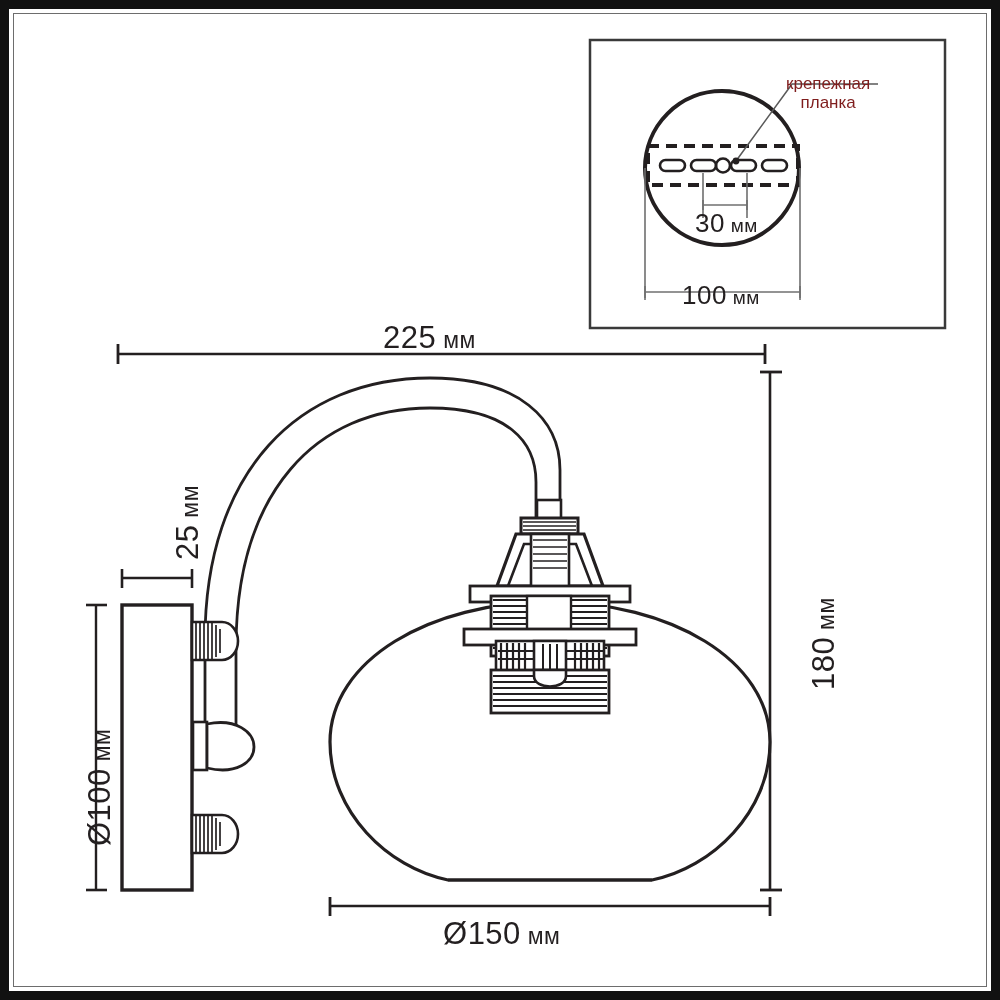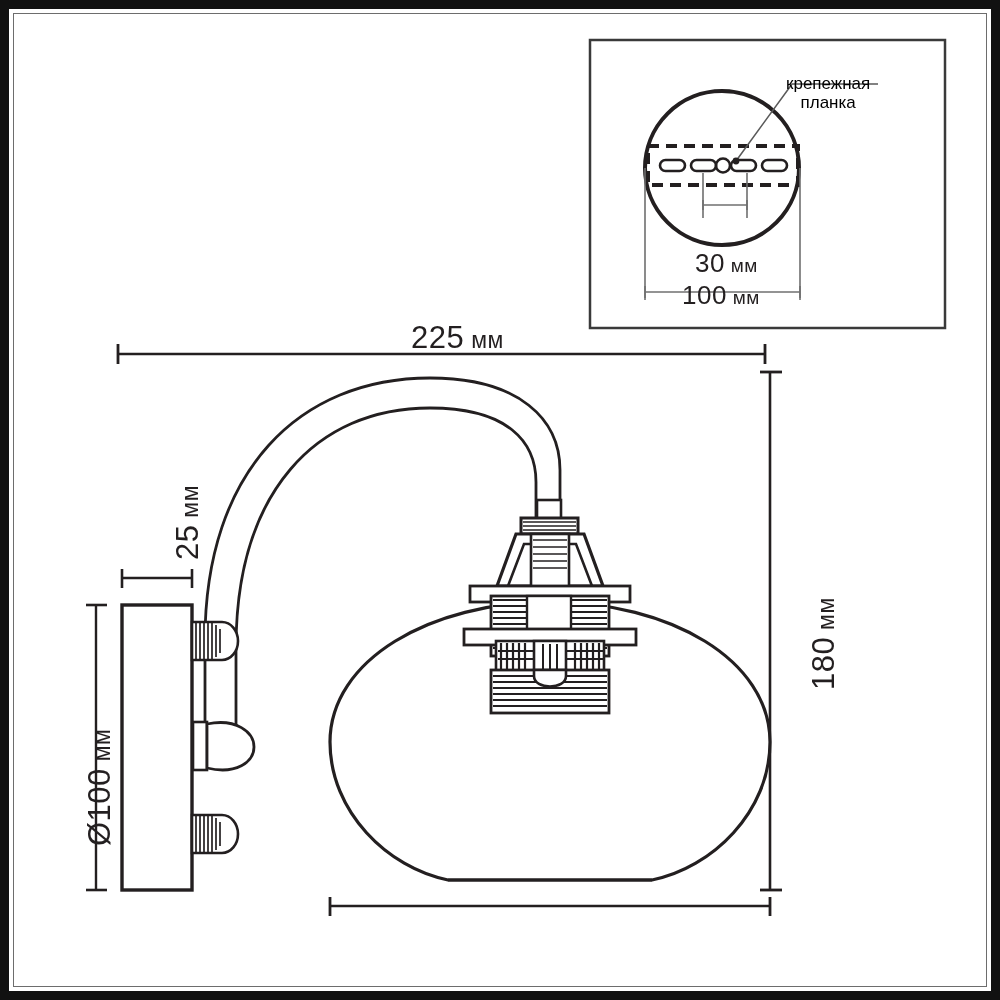--- a/index.html
+++ b/index.html
@@ -37,21 +37,21 @@
     white-space:nowrap;
     letter-spacing:0.5px;
   }
   .dimnum { font-size:31px; }
   .dimunit { font-size:23px; }
   .dimtext.small .dimnum { font-size:26px; }
   .dimtext.small .dimunit { font-size:19px; }
   .rot90 { transform-origin:0 0; }
   .callout {
     position:absolute;
-    color:#000000;
+    color:#7f1d1d;
     font-size:17px;
     line-height:19px;
     text-align:center;
     white-space:nowrap;
   }
 </style>
 </head>
 <body>
 
 <div id="sheet">
@@ -274,43 +274,46 @@
           <path d="M493 700 L607 700" stroke="#231f20" stroke-width="1.9"></path>
           <path d="M493 706 L607 706" stroke="#231f20" stroke-width="1.9"></path>
         </g>
 
         <path d="M534 670 L534 676 C 534 690, 566 690, 566 676 L566 670 Z" fill="#ffffff" stroke="#231f20" stroke-width="2.6"></path>
       </g>
 
     </svg>
   </div>
 
-  <div class="dimtext" style="left:383px; top:320px;margin-left:28px;">
+  <div class="dimtext" style="left:383px; top:320px;">
     <span class="dimnum">225</span><span class="dimunit">&nbsp;<span>мм</span></span>
   </div>
 
   <div class="dimtext rot90" style="left:806px; top:690px; transform:rotate(-90deg);">
     <span class="dimnum">180</span><span class="dimunit">&nbsp;<span>мм</span></span>
   </div>
 
   <div class="dimtext rot90" style="left:170px; top:560px; transform:rotate(-90deg);">
     <span class="dimnum">25</span><span class="dimunit">&nbsp;<span>мм</span></span>
   </div>
 
   <div class="dimtext rot90" style="left:82px; top:846px; transform:rotate(-90deg);">
     <span class="dimnum">Ø</span><span class="dimnum">100</span><span class="dimunit">&nbsp;<span>мм</span></span>
   </div>
 
+  <div class="dimtext" style="left:443px; top:916px;">
+    <span class="dimnum">Ø</span><span class="dimnum">150</span><span class="dimunit">&nbsp;<span>мм</span></span>
+  </div>
 
   <div class="callout" style="left:786px; top:74px;">
     <div>крепежная</div>
     <div>планка</div>
   </div>
 
-  <div class="dimtext small" style="left:695px; top:208px;margin-top:40px;">
+  <div class="dimtext small" style="left:695px; top:208px;">
     <span class="dimnum">30</span><span class="dimunit">&nbsp;<span>мм</span></span>
   </div>
 
   <div class="dimtext small" style="left:682px; top:280px;">
     <span class="dimnum">100</span><span class="dimunit">&nbsp;<span>мм</span></span>
   </div>
 
 </div>
 
 </body></html>

